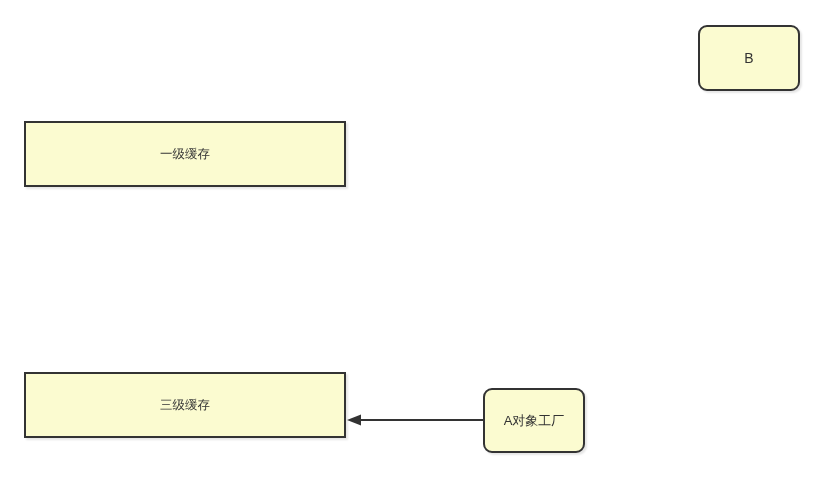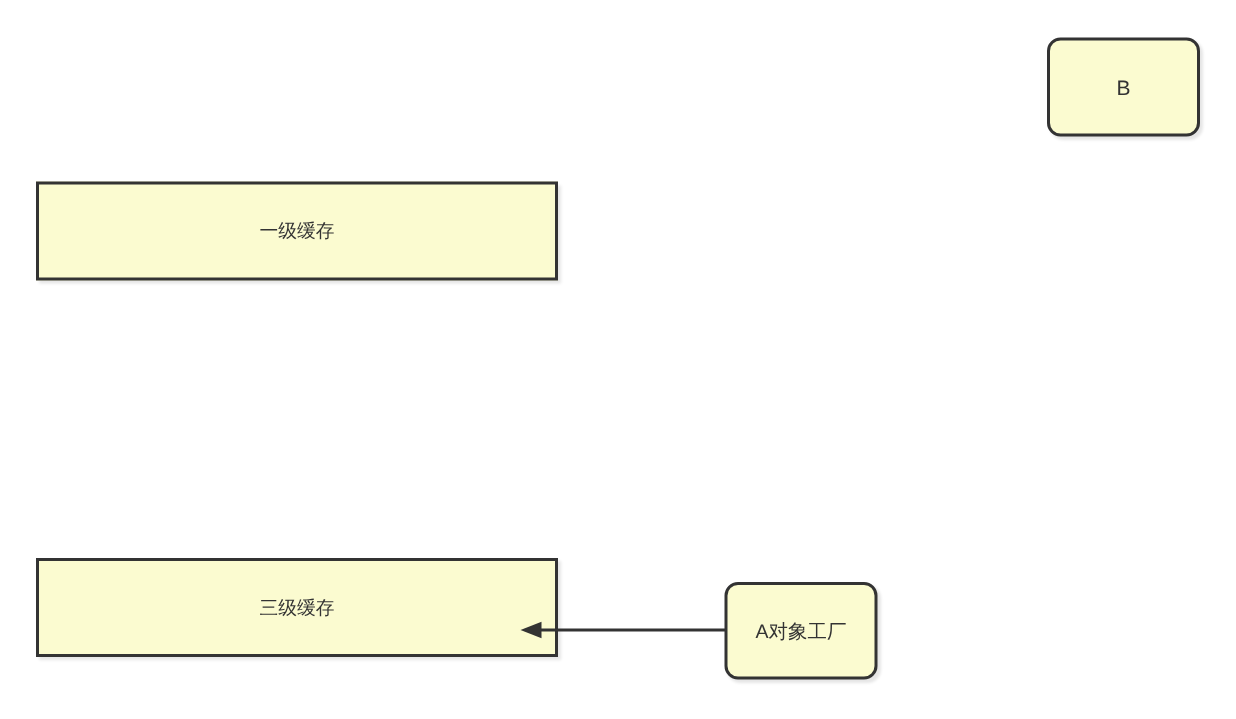--- a/index.html
+++ b/index.html
@@ -22,21 +22,21 @@
     display: flex;
     flex-direction: column;
     align-items: center;
     justify-content: center;
     text-align: center;
     box-shadow: 2px 2px 2px rgba(0,0,0,0.10);
   }
   .node.rounded { border-radius: 9px; }
   .cache-box {
     left: 24px;
-    width: 348px;
+    width: 322px;
     height: 66px;
   }
   .cache-title {
     font-size: 12.5px;
     line-height: 17px;
     white-space: nowrap;
   }
   .cache-subtitle {
     font-size: 12.5px;
     line-height: 17px;

